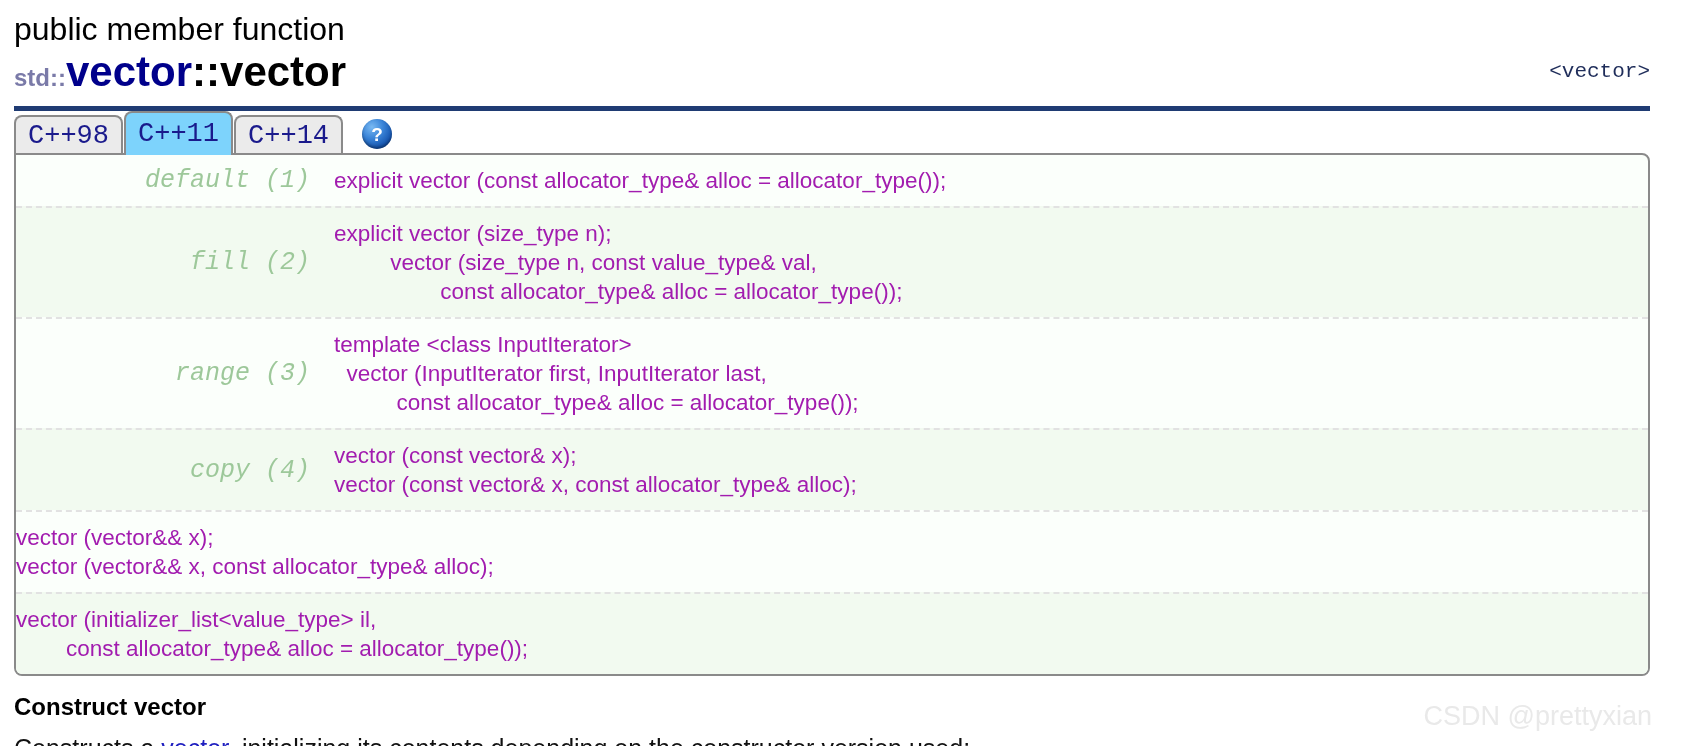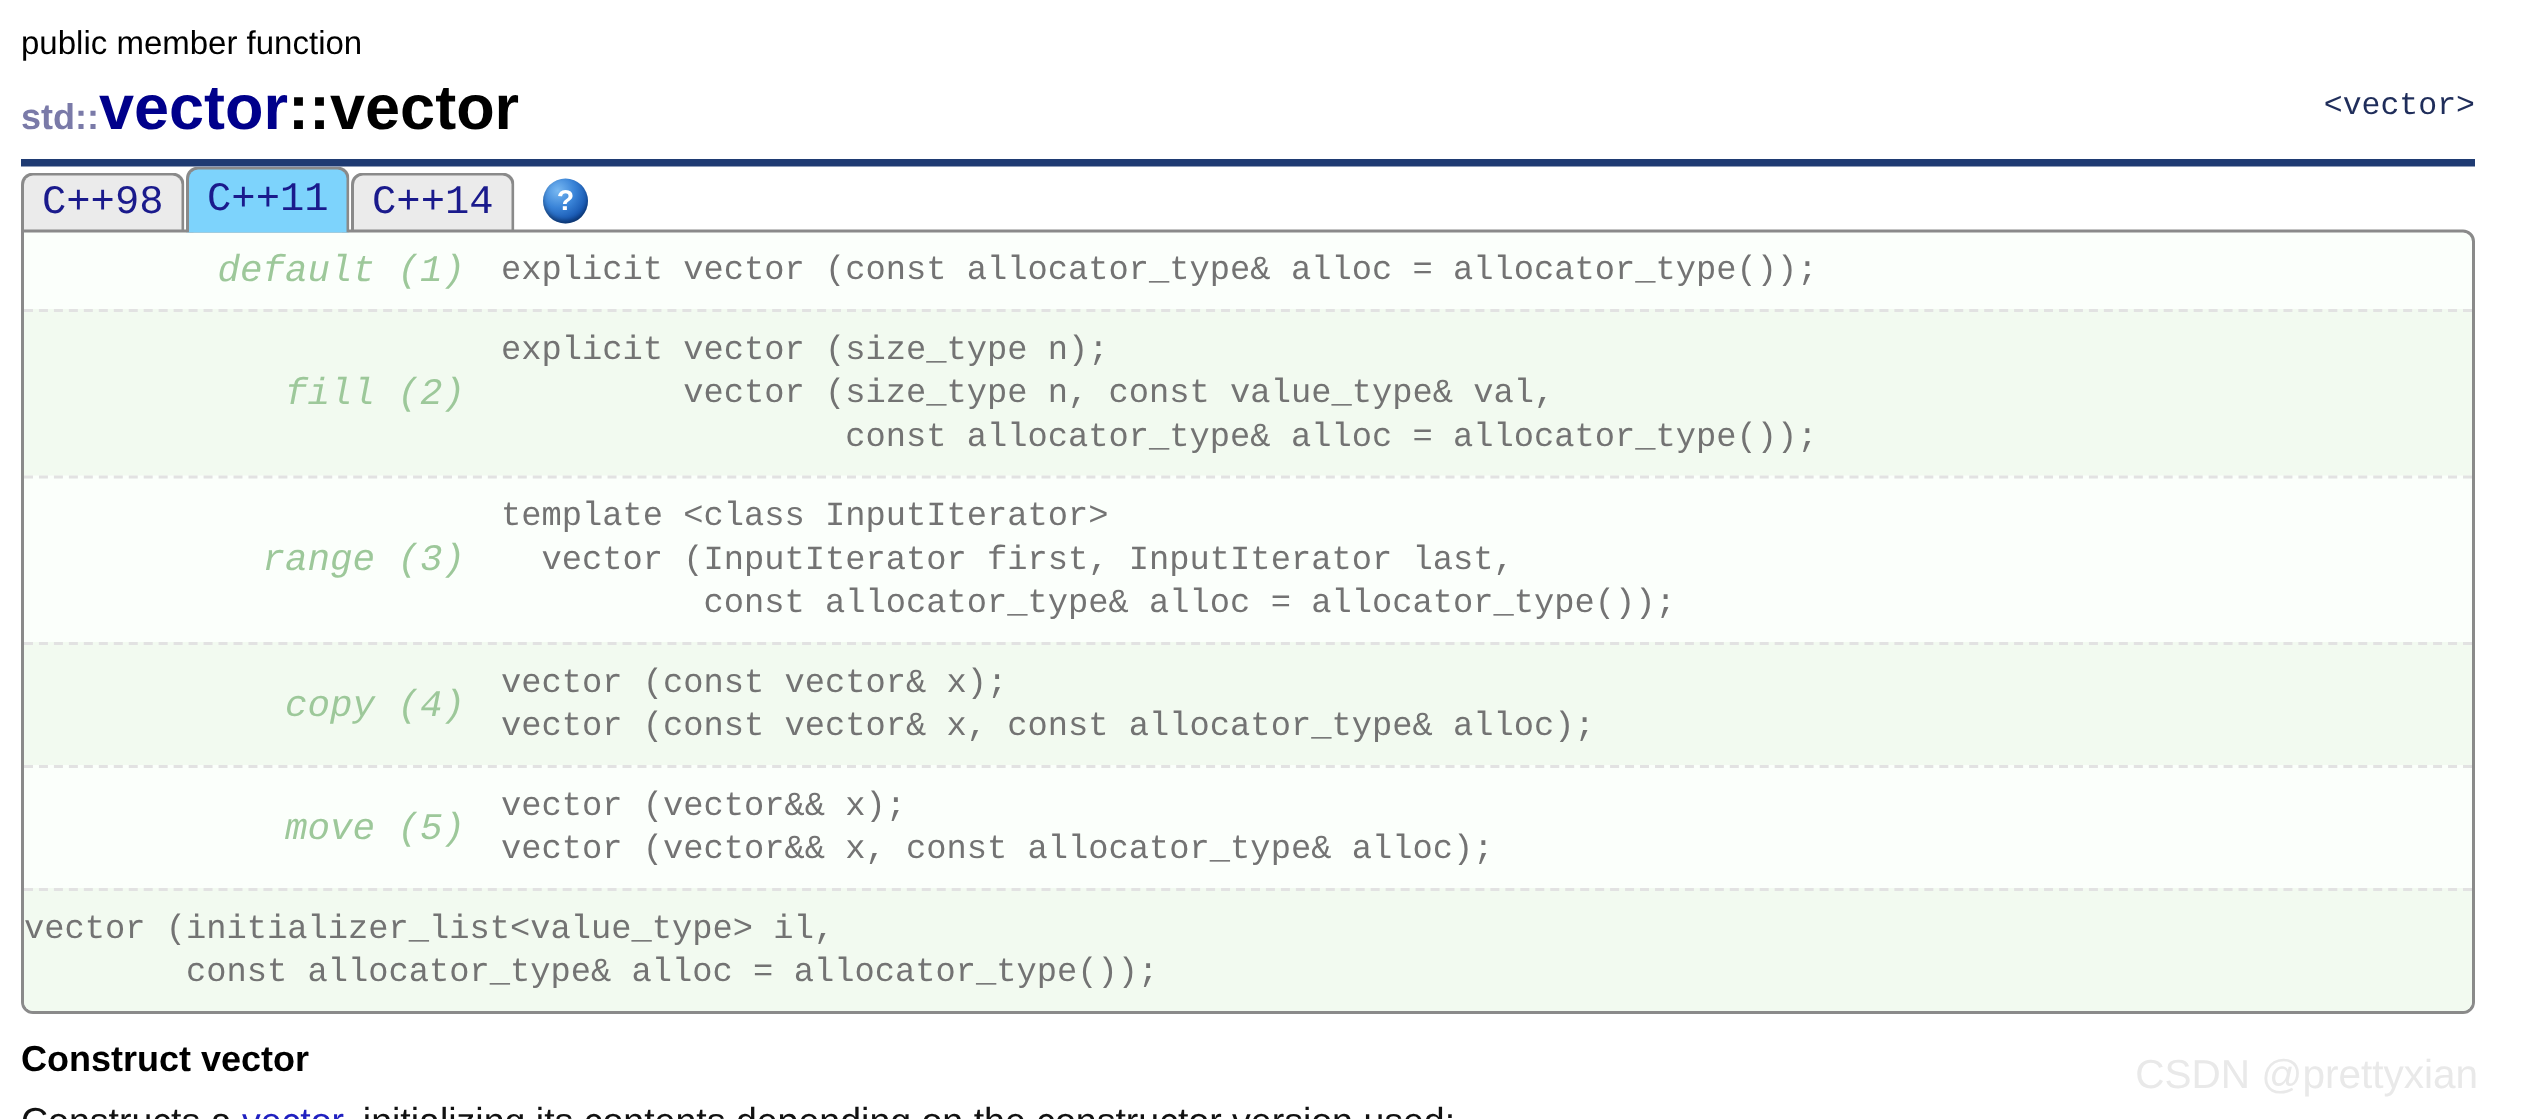--- a/index.html
+++ b/index.html
@@ -23,21 +23,21 @@
     box-sizing: border-box;
     padding: 0 14px;
   }
 
   
   .hdr {
     position: relative;
     padding-top: 14px;
   }
   .kindline {
-    font-size: 22px;
+    font-size: 32px;
     line-height: 30px;
     color: #000000;
     font-weight: normal;
     letter-spacing: 0px;
   }
   .titlerow {
     position: relative;
     height: 58px;
   }
   .title {
@@ -161,24 +161,24 @@
     padding-right: 24px;
     box-sizing: border-box;
     font-family: Liberation Mono, monospace;
     font-style: italic;
     font-size: 25px;
     color: #9dc89a;
     white-space: nowrap;
   }
   .pcode {
     flex: 1 1 auto;
-    font-family: Liberation Mono, monospace;
+    font-family: Liberation Sans, sans-serif;
     font-size: 22.5px;
     line-height: 29px;
-    color: #737373;
+    color: #a21caf;
     white-space: pre;
     padding: 11px 0 11px 0;
   }
 
   
   .sechead {
     font-size: 24px;
     font-weight: bold;
     color: #000000;
     margin: 16px 0 0 0;
@@ -253,21 +253,20 @@
           const allocator_type&amp; alloc = allocator_type());</div>
     </div>
 
     <div class="prow alt">
       <div class="plabel">copy (4)</div>
       <div class="pcode">vector (const vector&amp; x);
 vector (const vector&amp; x, const allocator_type&amp; alloc);</div>
     </div>
 
     <div class="prow">
-      <div class="plabel">move (5)</div>
       <div class="pcode">vector (vector&amp;&amp; x);
 vector (vector&amp;&amp; x, const allocator_type&amp; alloc);</div>
     </div>
 
     <div class="prow alt">
       <div class="pcode">vector (initializer_list&lt;value_type&gt; il,
         const allocator_type&amp; alloc = allocator_type());</div>
     </div>
 
   </div>

